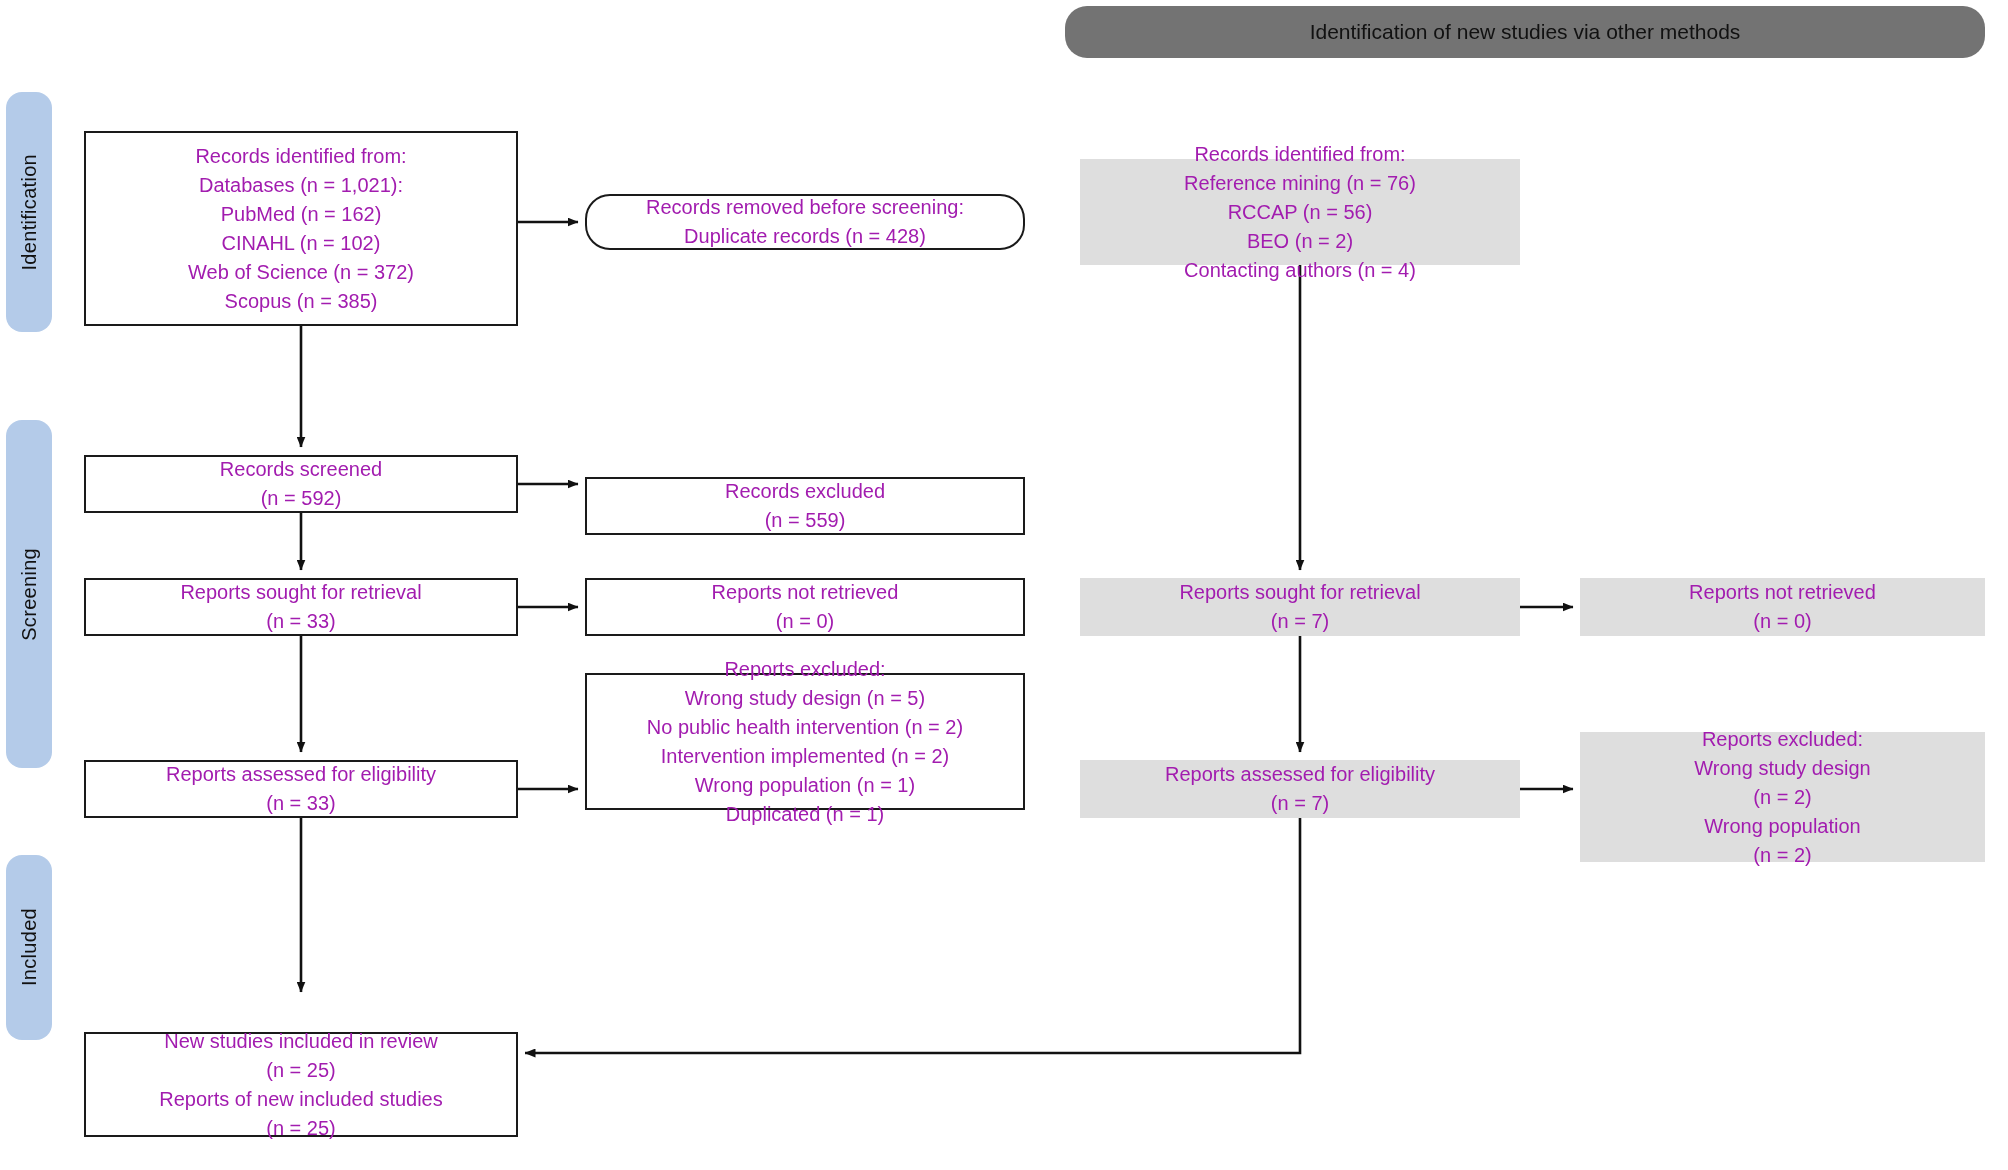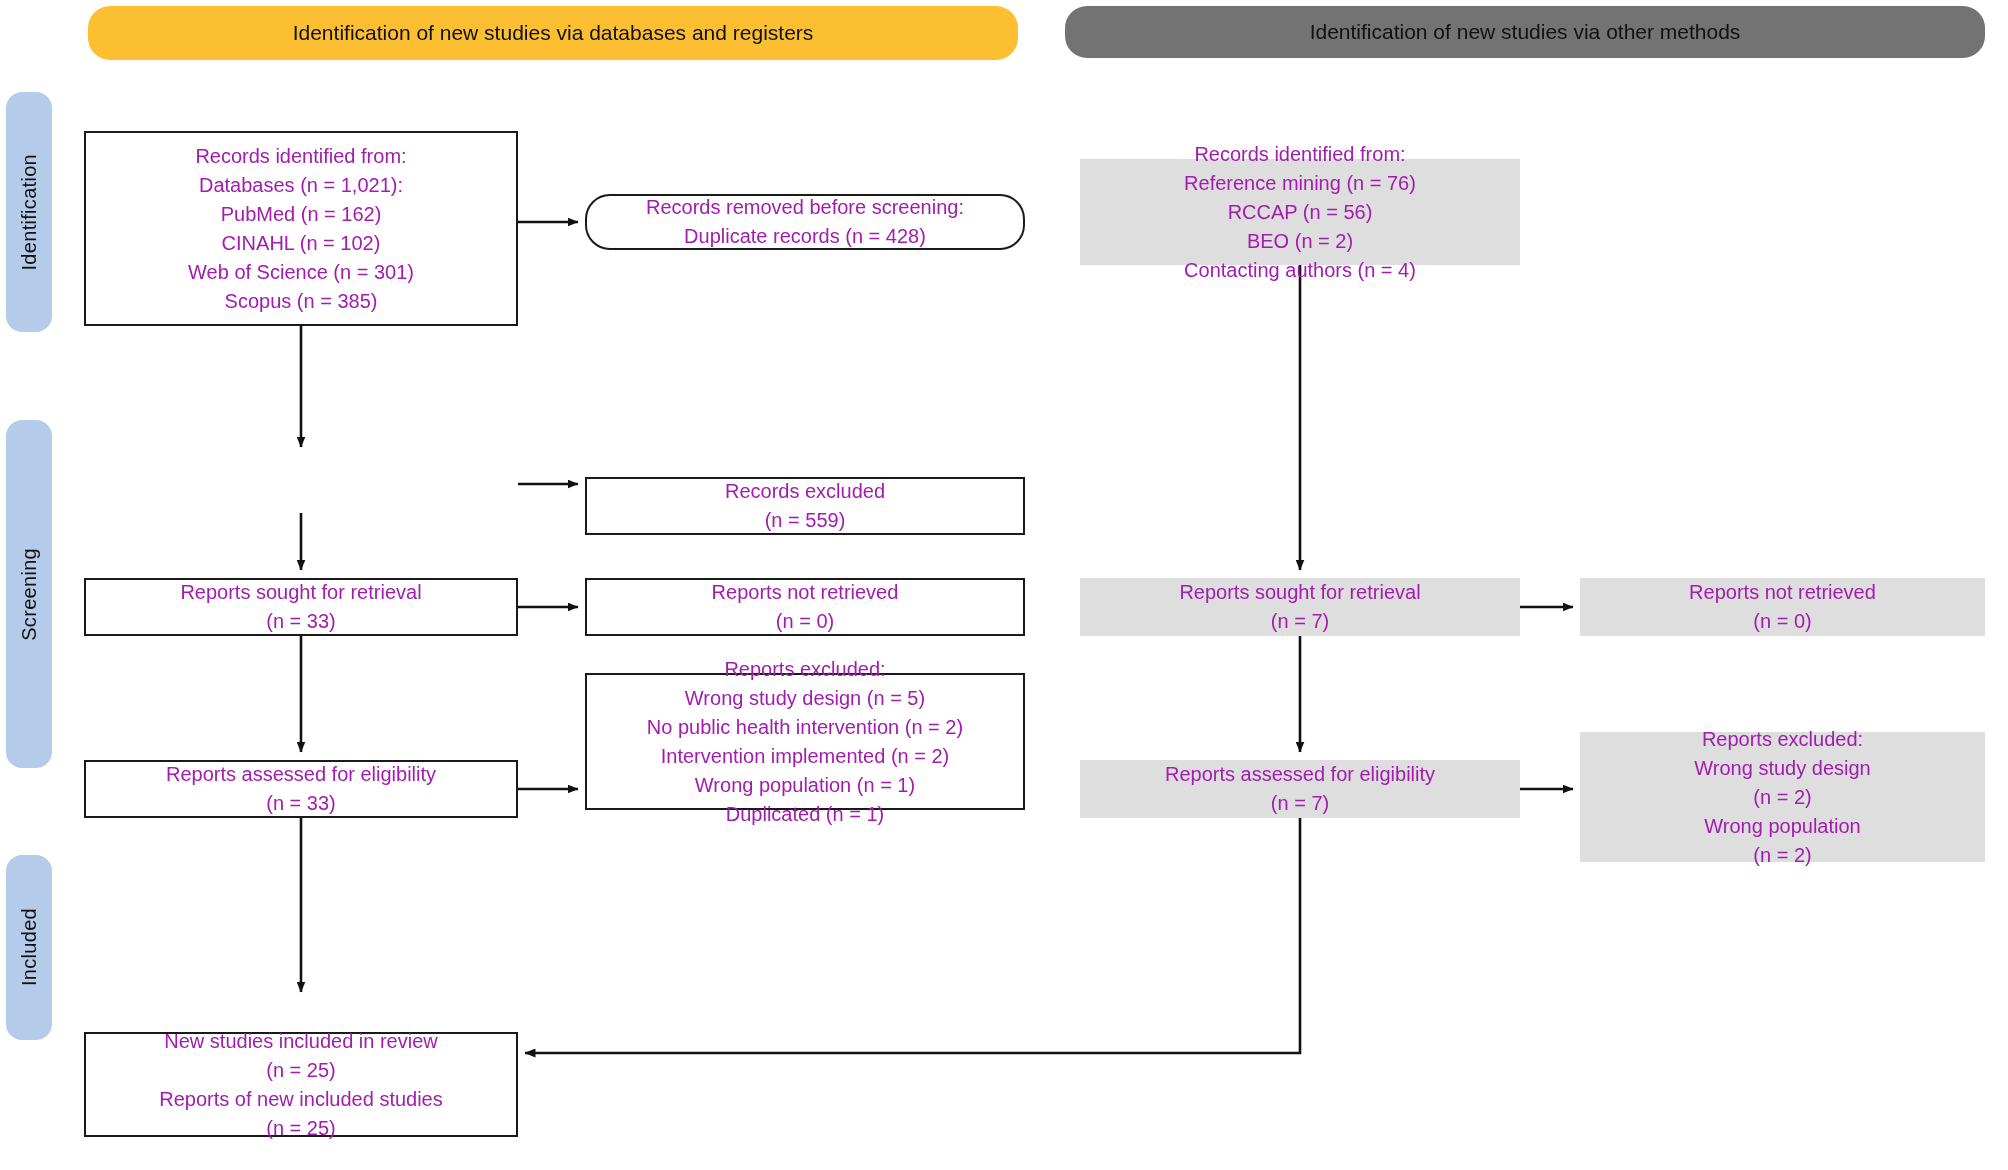--- a/index.html
+++ b/index.html
@@ -104,21 +104,20 @@
     left: 0; top: 0;
     width: 2008px; height: 1170px;
     pointer-events: none;
   }
 </style>
 </head>
 <body>
 
 <div id="stage">
 
-  <div class="banner banner-db">Identification of new studies via databases and registers</div>
 
   <div class="banner banner-other">Identification of new studies via other methods</div>
 
   <div class="stage-label label-identification">
     <span>Identification</span>
   </div>
   <div class="stage-label label-screening">
     <span>Screening</span>
   </div>
   <div class="stage-label label-included">
@@ -159,29 +158,33 @@
 
       <path d="M1300,818 L1300,1053 L525,1053" marker-end="url(#arrow)"></path>
     </g>
   </svg>
 
   <div class="box b-identified">
     <span class="ln">Records identified from:</span>
     <span class="ln">Databases (n = 1,021):</span>
     <span class="ln">PubMed (n = 162)</span>
     <span class="ln">CINAHL (n = 102)</span>
-    <span class="ln">Web of Science (n = 301)</span>
+    <span class="ln">Web of Science (n = 372)</span>
     <span class="ln">Scopus (n = 385)</span>
   </div>
 
   <div class="box b-removed">
     <span class="ln">Records removed before screening:</span>
     <span class="ln">Duplicate records (n = 428)</span>
   </div>
 
+  <div class="box b-screened">
+    <span class="ln">Records screened</span>
+    <span class="ln">(n = 592)</span>
+  </div>
 
   <div class="box b-excluded">
     <span class="ln">Records excluded</span>
     <span class="ln">(n = 559)</span>
   </div>
 
   <div class="box b-sought">
     <span class="ln">Reports sought for retrieval</span>
     <span class="ln">(n = 33)</span>
   </div>

